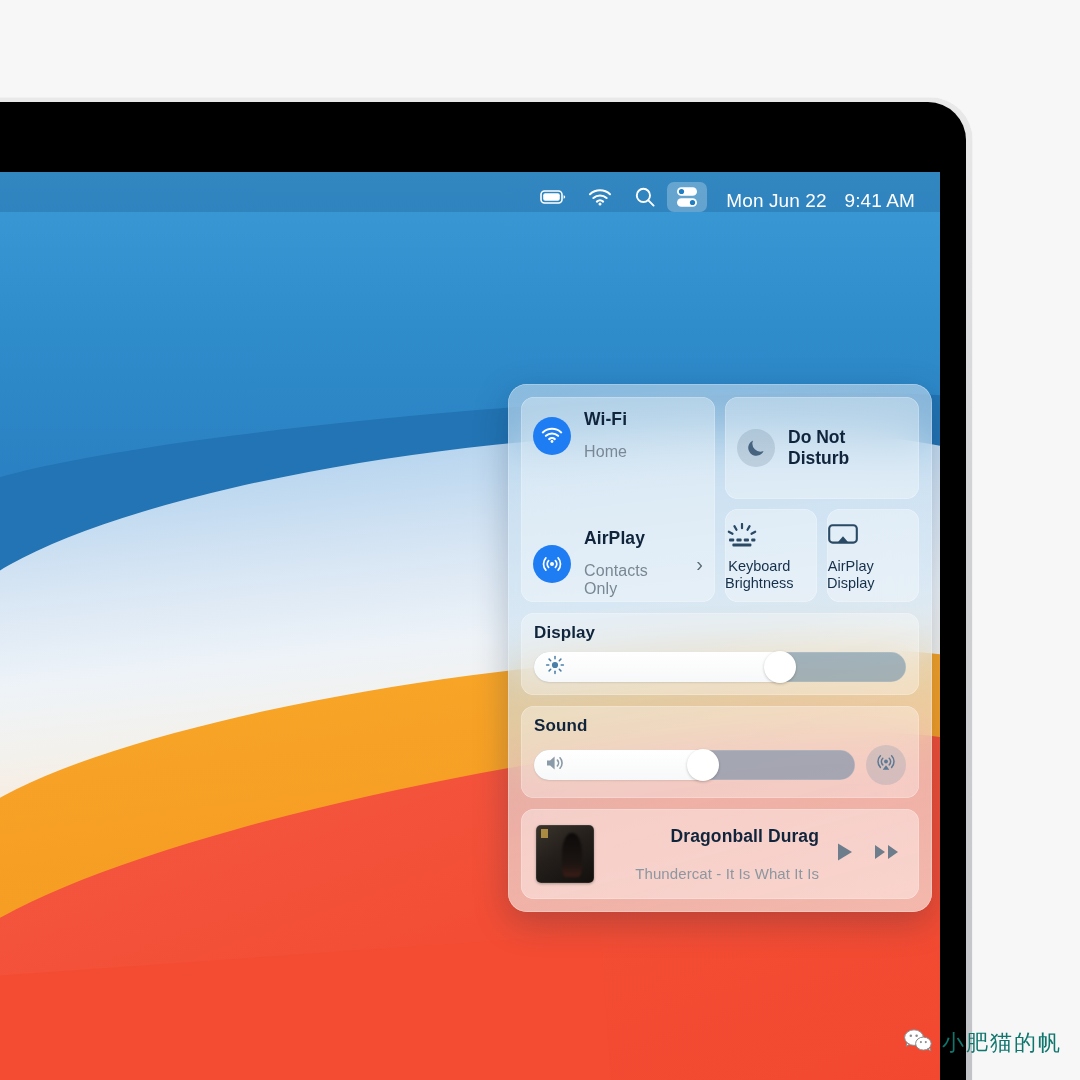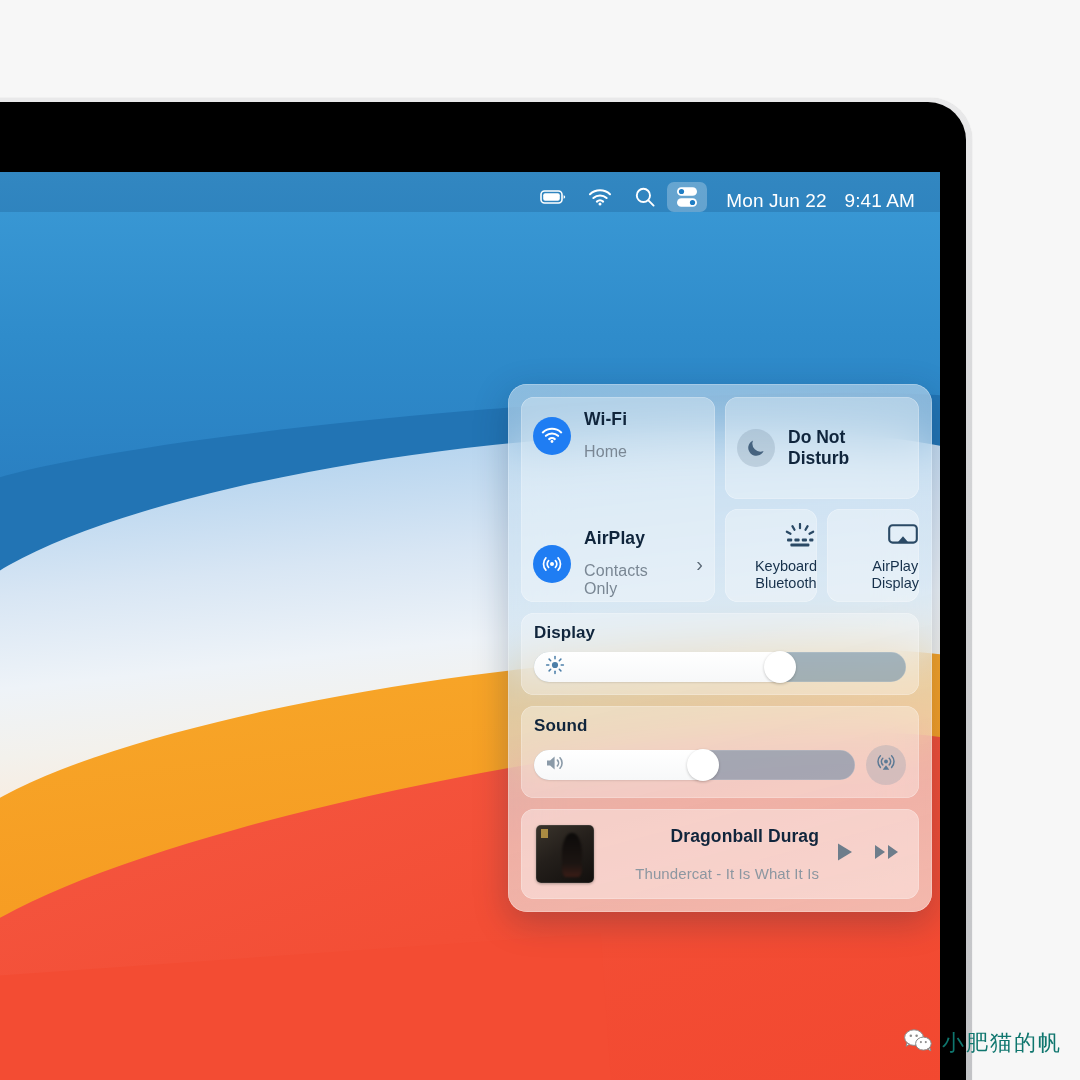--- a/index.html
+++ b/index.html
@@ -95,21 +95,21 @@
 
   
   #rightcol { display:flex; flex-direction:column; gap:10px; width:194px; }
   #dnd { height:102px; display:flex; align-items:center; gap:13px; padding:0 12px; }
   .dnd-circ { width:38px; height:38px; border-radius:50%; flex:none;
               background:rgba(120,140,160,.28); display:flex; align-items:center; justify-content:center; }
   .dnd-label { font-size:17.5px; font-weight:700; color:#10253c; line-height:1.18; }
 
   .sqrow { display:flex; gap:10px; }
   .sq { width:92px; height:93px; display:flex; flex-direction:column;
-        align-items:flex-end; justify-content:center; gap:5px; padding-top:4px; }
+        align-items:flex-start; justify-content:center; gap:5px; padding-top:4px; }
   .sq-label { font-size:14.5px; color:#16304b; text-align:center; line-height:1.14; font-weight:500; }
 
   
   .slider-mod { padding:10px 13px 13px 13px; }
   .slider-title { font-size:17px; font-weight:700; color:#10253c; margin-bottom:9px; letter-spacing:.1px; }
   .slider-line { display:flex; align-items:center; gap:11px; }
   .track { position:relative; height:30px; border-radius:15px;
            background:rgba(92,130,163,.52); flex:1 1 auto; overflow:visible;
            box-shadow:inset 0 0 0 .5px rgba(255,255,255,.25); }
   .fill { position:absolute; left:0; top:0; bottom:0; border-radius:15px;
@@ -269,21 +269,21 @@
                     <path d="M30.2 8.7l-3.7 2.1" stroke="#2a4965" stroke-width="2.2" stroke-linecap="round"></path>
                     <rect x="4" y="15.4" width="5.2" height="3.2" rx="1" fill="#2a4965"></rect>
                     <rect x="11.4" y="15.4" width="5.2" height="3.2" rx="1" fill="#2a4965"></rect>
                     <rect x="18.8" y="15.4" width="5.2" height="3.2" rx="1" fill="#2a4965"></rect>
                     <rect x="26.2" y="15.4" width="4.2" height="3.2" rx="1" fill="#2a4965"></rect>
                     <rect x="7.4" y="20.4" width="19" height="3.2" rx="1" fill="#2a4965"></rect>
                   </svg>
                 </div>
                 <div class="sq-label">
                   <div>Keyboard</div>
-                  <div>Bluetooth</div>
+                  <div>Brightness</div>
                 </div>
               </div>
 
               <div class="sq module">
                 <div>
                   <svg width="32" height="26" viewBox="0 0 32 26" fill="none">
                     <rect x="2.2" y="2.2" width="27.6" height="17.4" rx="3.4" stroke="#2a4965" stroke-width="2.1"></rect>
                     <path d="M16 13.2l5.6 6.6H10.4L16 13.2z" fill="#2a4965"></path>
                   </svg>
                 </div>

